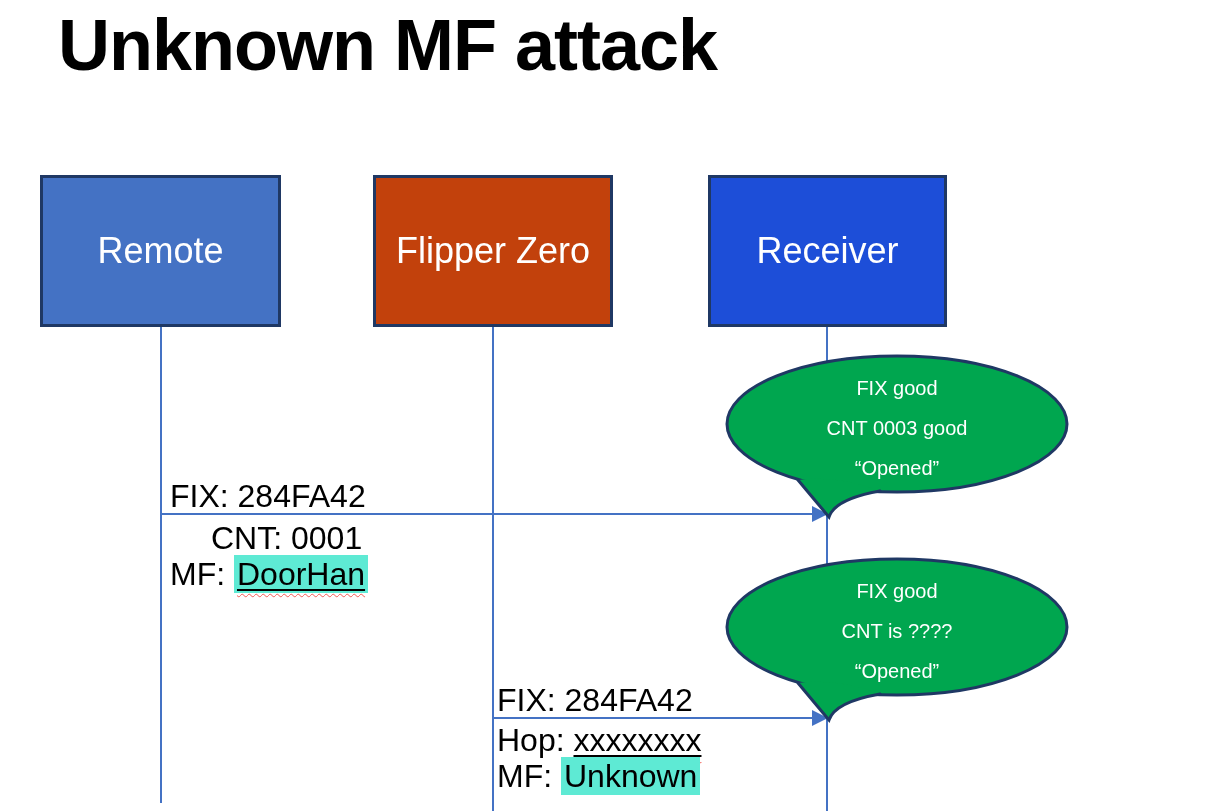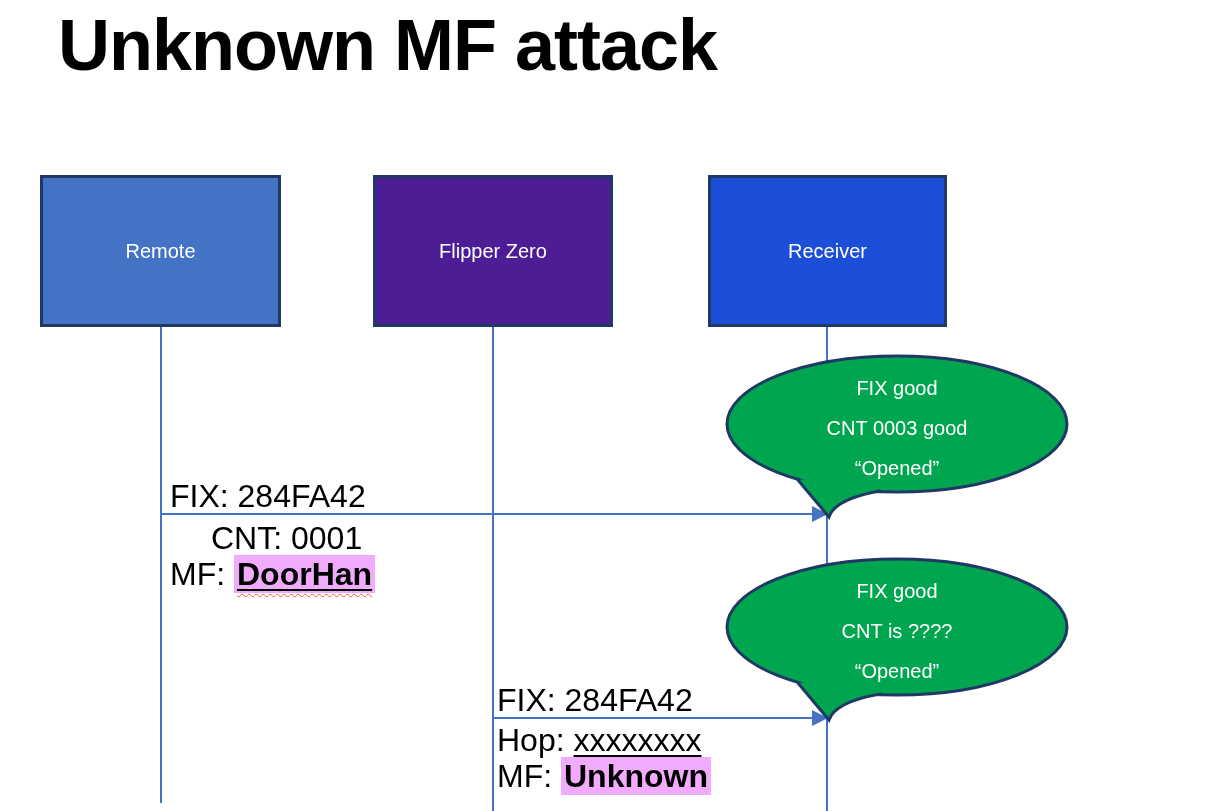--- a/index.html
+++ b/index.html
@@ -31,25 +31,25 @@
     top: 175px;
     height: 152px;
     border: 3px solid #1F3864;
     display: flex;
     align-items: center;
     justify-content: center;
     z-index: 2;
   }
   .actor-box .actor-label {
     color: #ffffff;
-    font-size: 20px;
+    font-size: 36px;
     white-space: nowrap;
   }
   .actor-remote   { left: 40px;  width: 241px; background: #4472C4; }
-  .actor-flipper  { left: 373px; width: 240px; background: #4c1d95; }
+  .actor-flipper  { left: 373px; width: 240px; background: #c2410c; }
   .actor-receiver { left: 708px; width: 239px; background: #1d4ed8; }
 
   
   .lifeline {
     position: absolute;
     width: 2px;
     background: #4472C4;
     z-index: 1;
   }
   .lifeline-remote   { left: 160px; top: 327px; height: 476px; }
@@ -84,21 +84,21 @@
     white-space: nowrap;
     z-index: 4;
   }
   .m1-l1 { left: 170px; top: 478px; }
   .m1-l2 { left: 170px; top: 520px; margin-left: 41px; }
   .m1-l3 { left: 170px; top: 556px; }
   .m2-l1 { left: 497px; top: 682px; }
   .m2-l2 { left: 497px; top: 722px; }
   .m2-l3 { left: 497px; top: 758px; }
 
-  .hl { background: #f0abfc; padding: 1px 3px; font-weight: bold; }
+  .hl { background: #5eead4; padding: 1px 3px; }
   .u-black {
     text-decoration: underline solid #000000;
     text-decoration-thickness: 2px;
     text-underline-offset: 4px;
   }
   .u-red-wavy {
     text-decoration: underline wavy #F25C54;
     text-decoration-thickness: 1px;
     text-underline-offset: 8px;
   }

